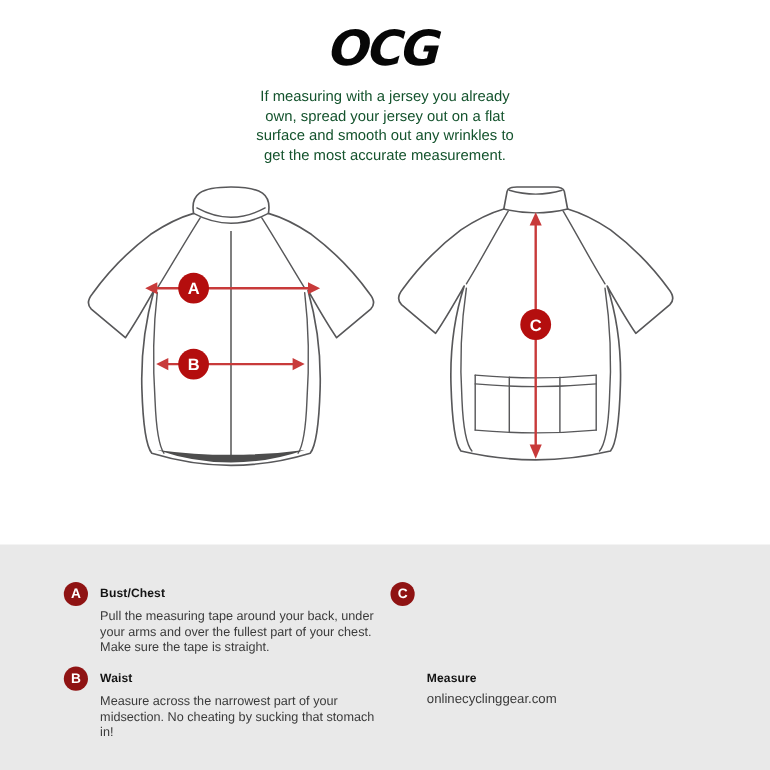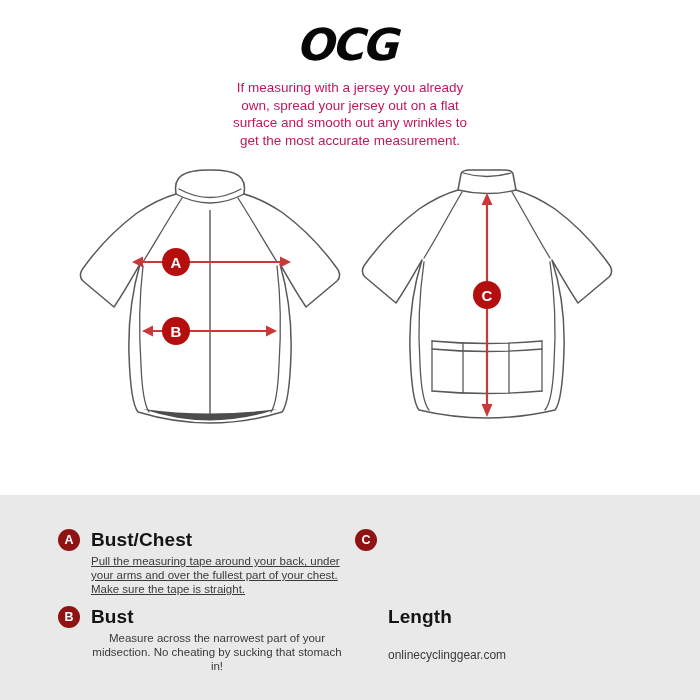--- a/index.html
+++ b/index.html
@@ -11,21 +11,21 @@
   
   .logo{
     position:absolute;top:22px;left:0;width:700px;text-align:center;
     font-family:"DejaVu Sans",sans-serif;font-weight:900;font-style:italic;
     font-size:44px;line-height:46px;letter-spacing:-2px;color:#070707;
     transform:skewX(-4deg);
   }
   .intro{
     position:absolute;top:79px;left:50%;transform:translateX(-50%);
     width:256px;text-align:center;font-size:13.5px;line-height:17.5px;
-    color:#be185d;
+    color:#14532d;
   }
   
   .jersey{position:absolute;top:160px;width:280px;height:275px;}
   .jersey.front{left:70px;}
   .jersey.back{left:352px;}
   .outline{fill:#ffffff;stroke:var(--jersey-outline);stroke-width:1.5;stroke-linejoin:round;stroke-linecap:round;}
   .seam{fill:none;stroke:var(--jersey-outline);stroke-width:1.3;stroke-linecap:round;}
   .zipper{fill:none;stroke:#6e6e6e;stroke-width:1.6;}
   .hem{fill:var(--hem-fill);stroke:none;}
   .arrow-line{stroke:var(--arrow-red);stroke-width:2.2;}
@@ -46,31 +46,31 @@
   .legend-item.pos-c{left:355px;top:529px;width:300px;}
   .legend-item.pos-w{left:355px;top:606px;width:300px;}
   .legend-badge{
     flex:0 0 22px;width:22px;height:22px;border-radius:50%;
     background:var(--legend-marker-red);color:#fff;
     font-size:12.5px;font-weight:bold;line-height:22px;text-align:center;
     margin-right:11px;
   }
   .legend-badge.ghost{visibility:hidden;}
   .legend-title{
-    font-size:19px;font-weight:bold;color:var(--heading-text);
+    font-size:11px;font-weight:bold;color:var(--heading-text);
     line-height:22px;letter-spacing:.1px;
   }
   .legend-desc{
     margin-top:3px;font-size:11.5px;line-height:14px;color:var(--body-text);
   }
-  .pos-a .legend-desc{width:250px;text-decoration:underline;}
+  .pos-a .legend-desc{width:250px;}
   .pos-c .legend-desc{width:262px;}
-  .pos-b .legend-desc{width:252px;text-align:center;}
+  .pos-b .legend-desc{width:252px;}
   .website-url{font-size:12px;line-height:15px;color:var(--body-text);}
-  .website-urls{margin-top:20px;}
+  .website-urls{margin-top:0;}
 </style>
 </head>
 <body>
 
 <div id="stage">
 
   <div class="logo">OCG</div>
 
   <div class="intro">If measuring with a jersey you already own, spread your jersey out on a flat surface and smooth out any wrinkles to get the most accurate measurement.</div>
 
@@ -173,34 +173,34 @@
     <div class="legend-badge">A</div>
     <div>
       <div class="legend-title">Bust/Chest</div>
       <div class="legend-desc">Pull the measuring tape around your back, under your arms and over the fullest part of your chest. Make sure the tape is straight.</div>
     </div>
   </div>
 
   <div class="legend-item pos-b">
     <div class="legend-badge">B</div>
     <div>
-      <div class="legend-title">Bust</div>
+      <div class="legend-title">Waist</div>
       <div class="legend-desc">Measure  across the narrowest part of your midsection. No cheating by sucking that stomach in!</div>
     </div>
   </div>
 
   <div class="legend-item pos-c">
     <div class="legend-badge">C</div>
     <div>
     </div>
   </div>
 
   <div class="legend-item pos-w">
     <div class="legend-badge ghost"></div>
     <div>
-      <div class="legend-title">Length</div>
+      <div class="legend-title">Measure</div>
       <div class="website-urls">
         <div class="website-url">onlinecyclinggear.com</div>
       </div>
     </div>
   </div>
 
 </div>
 
 </body></html>

